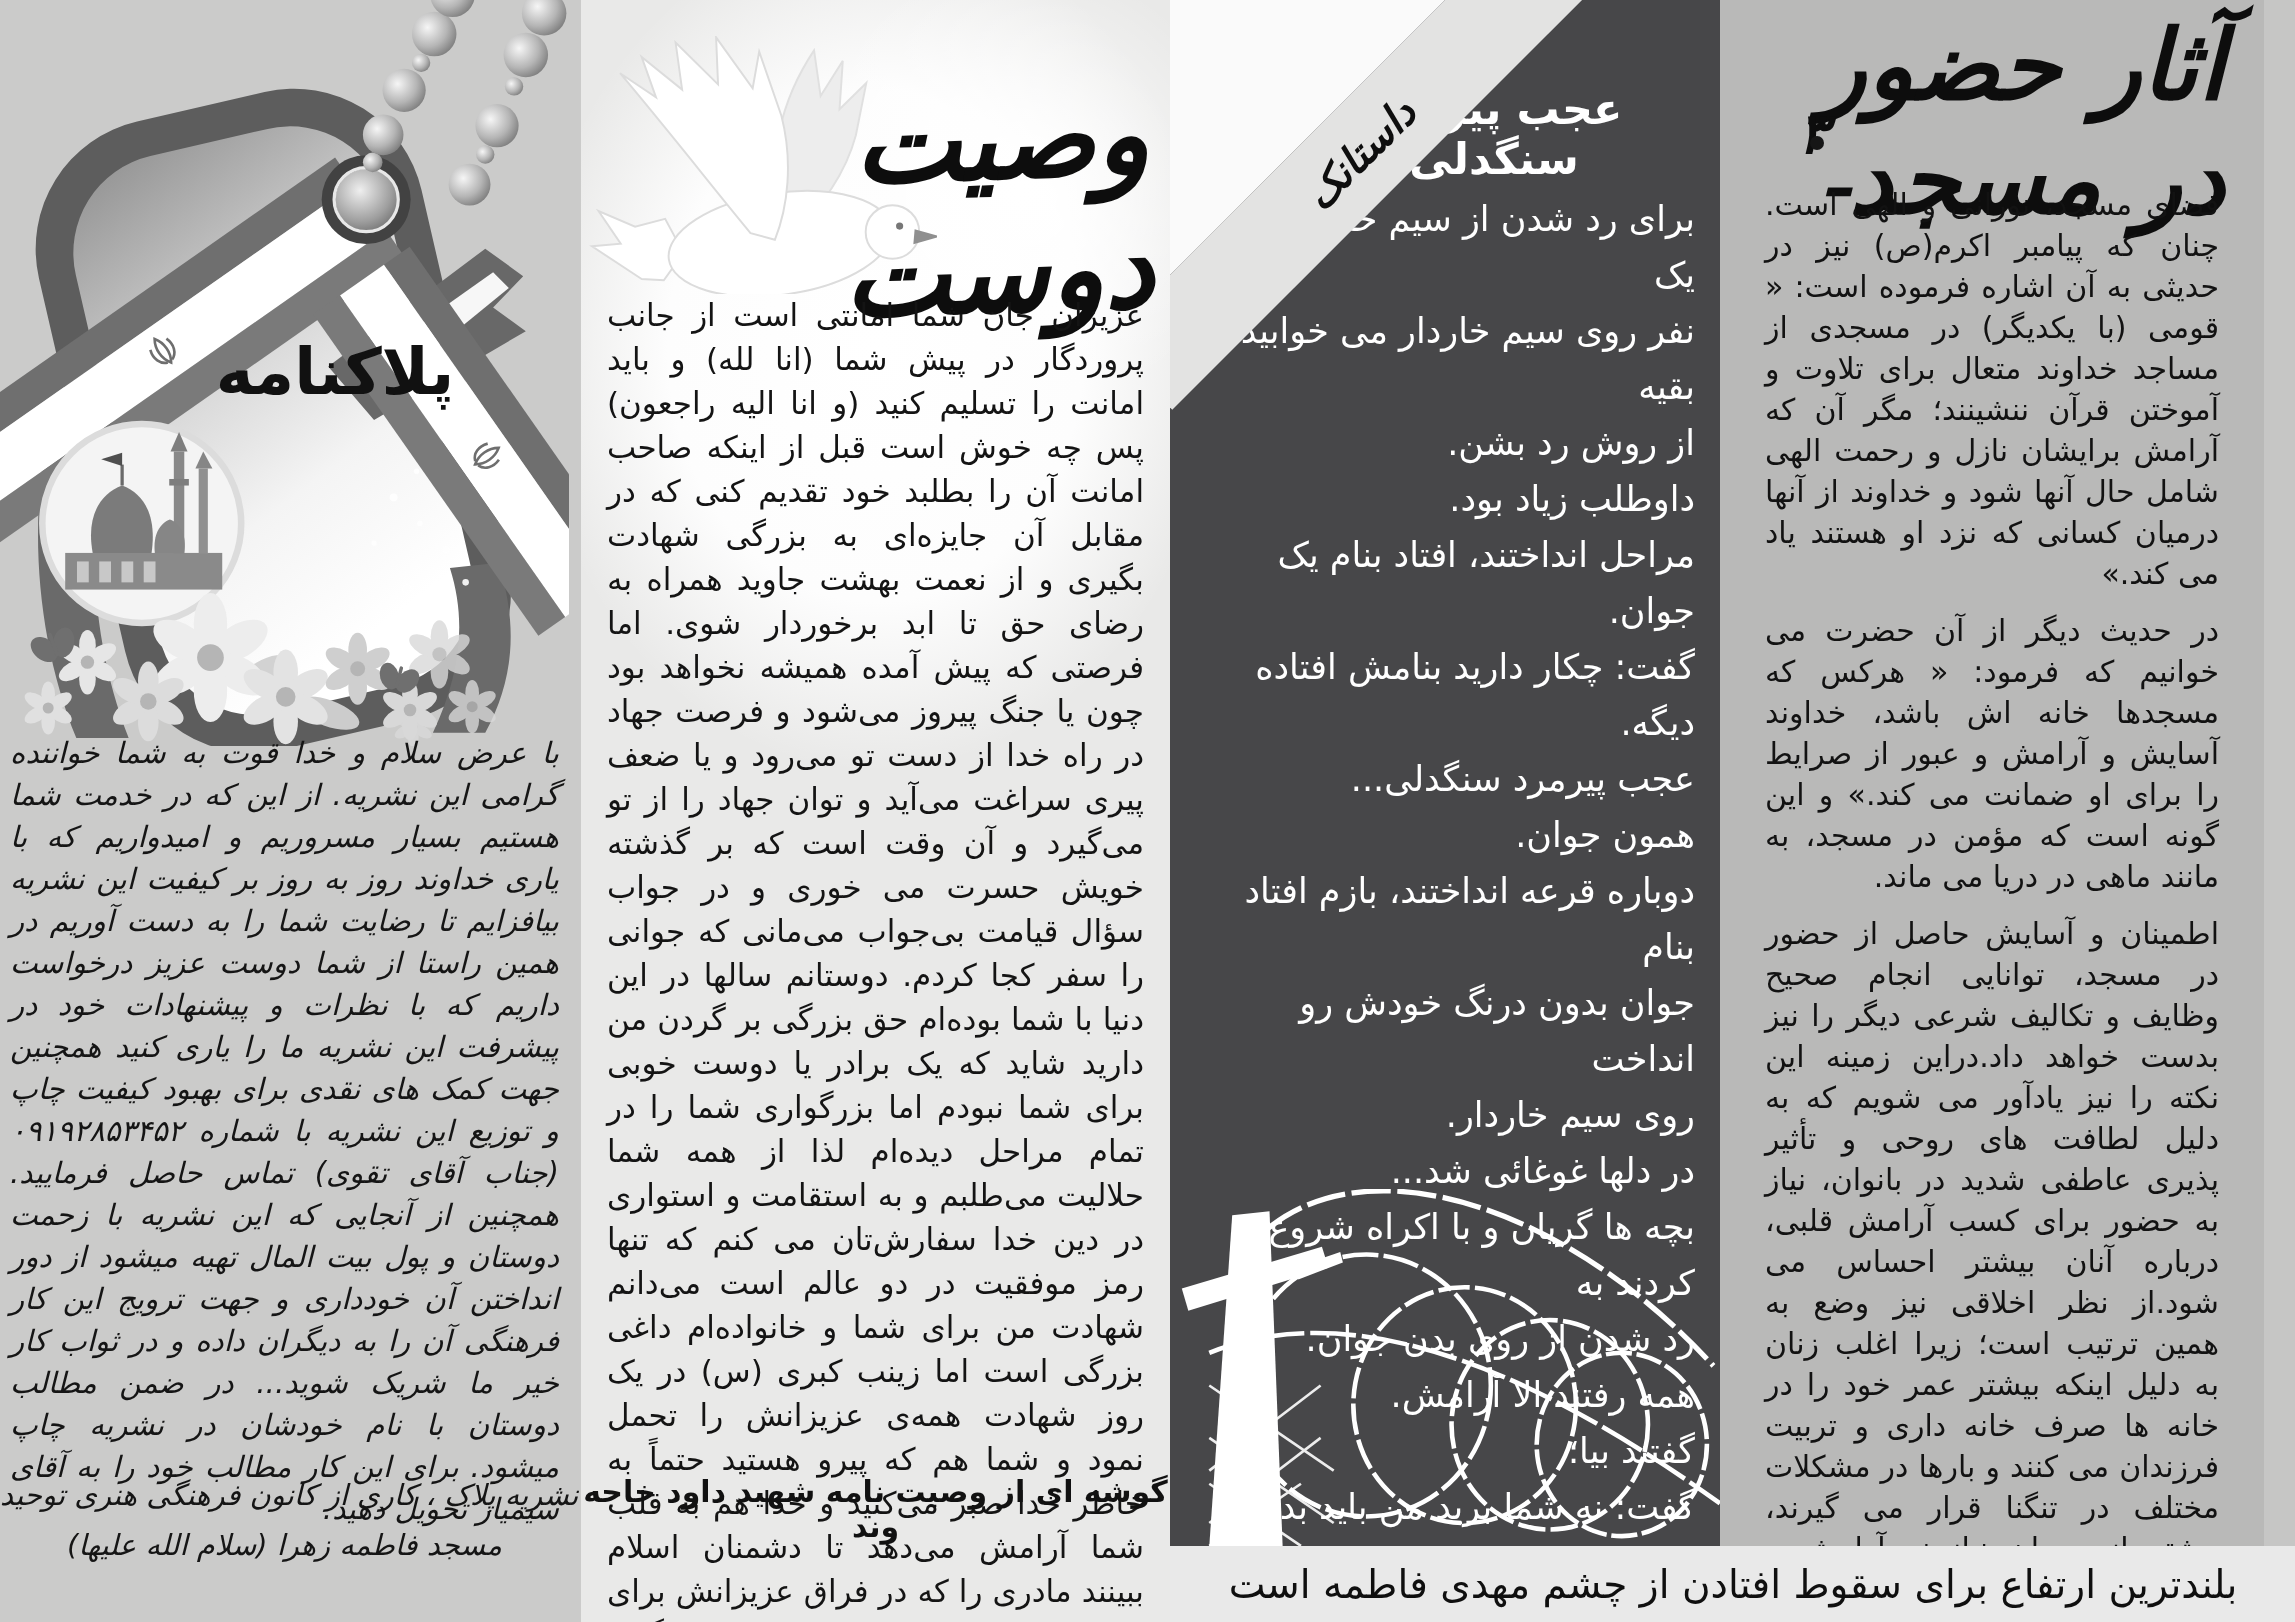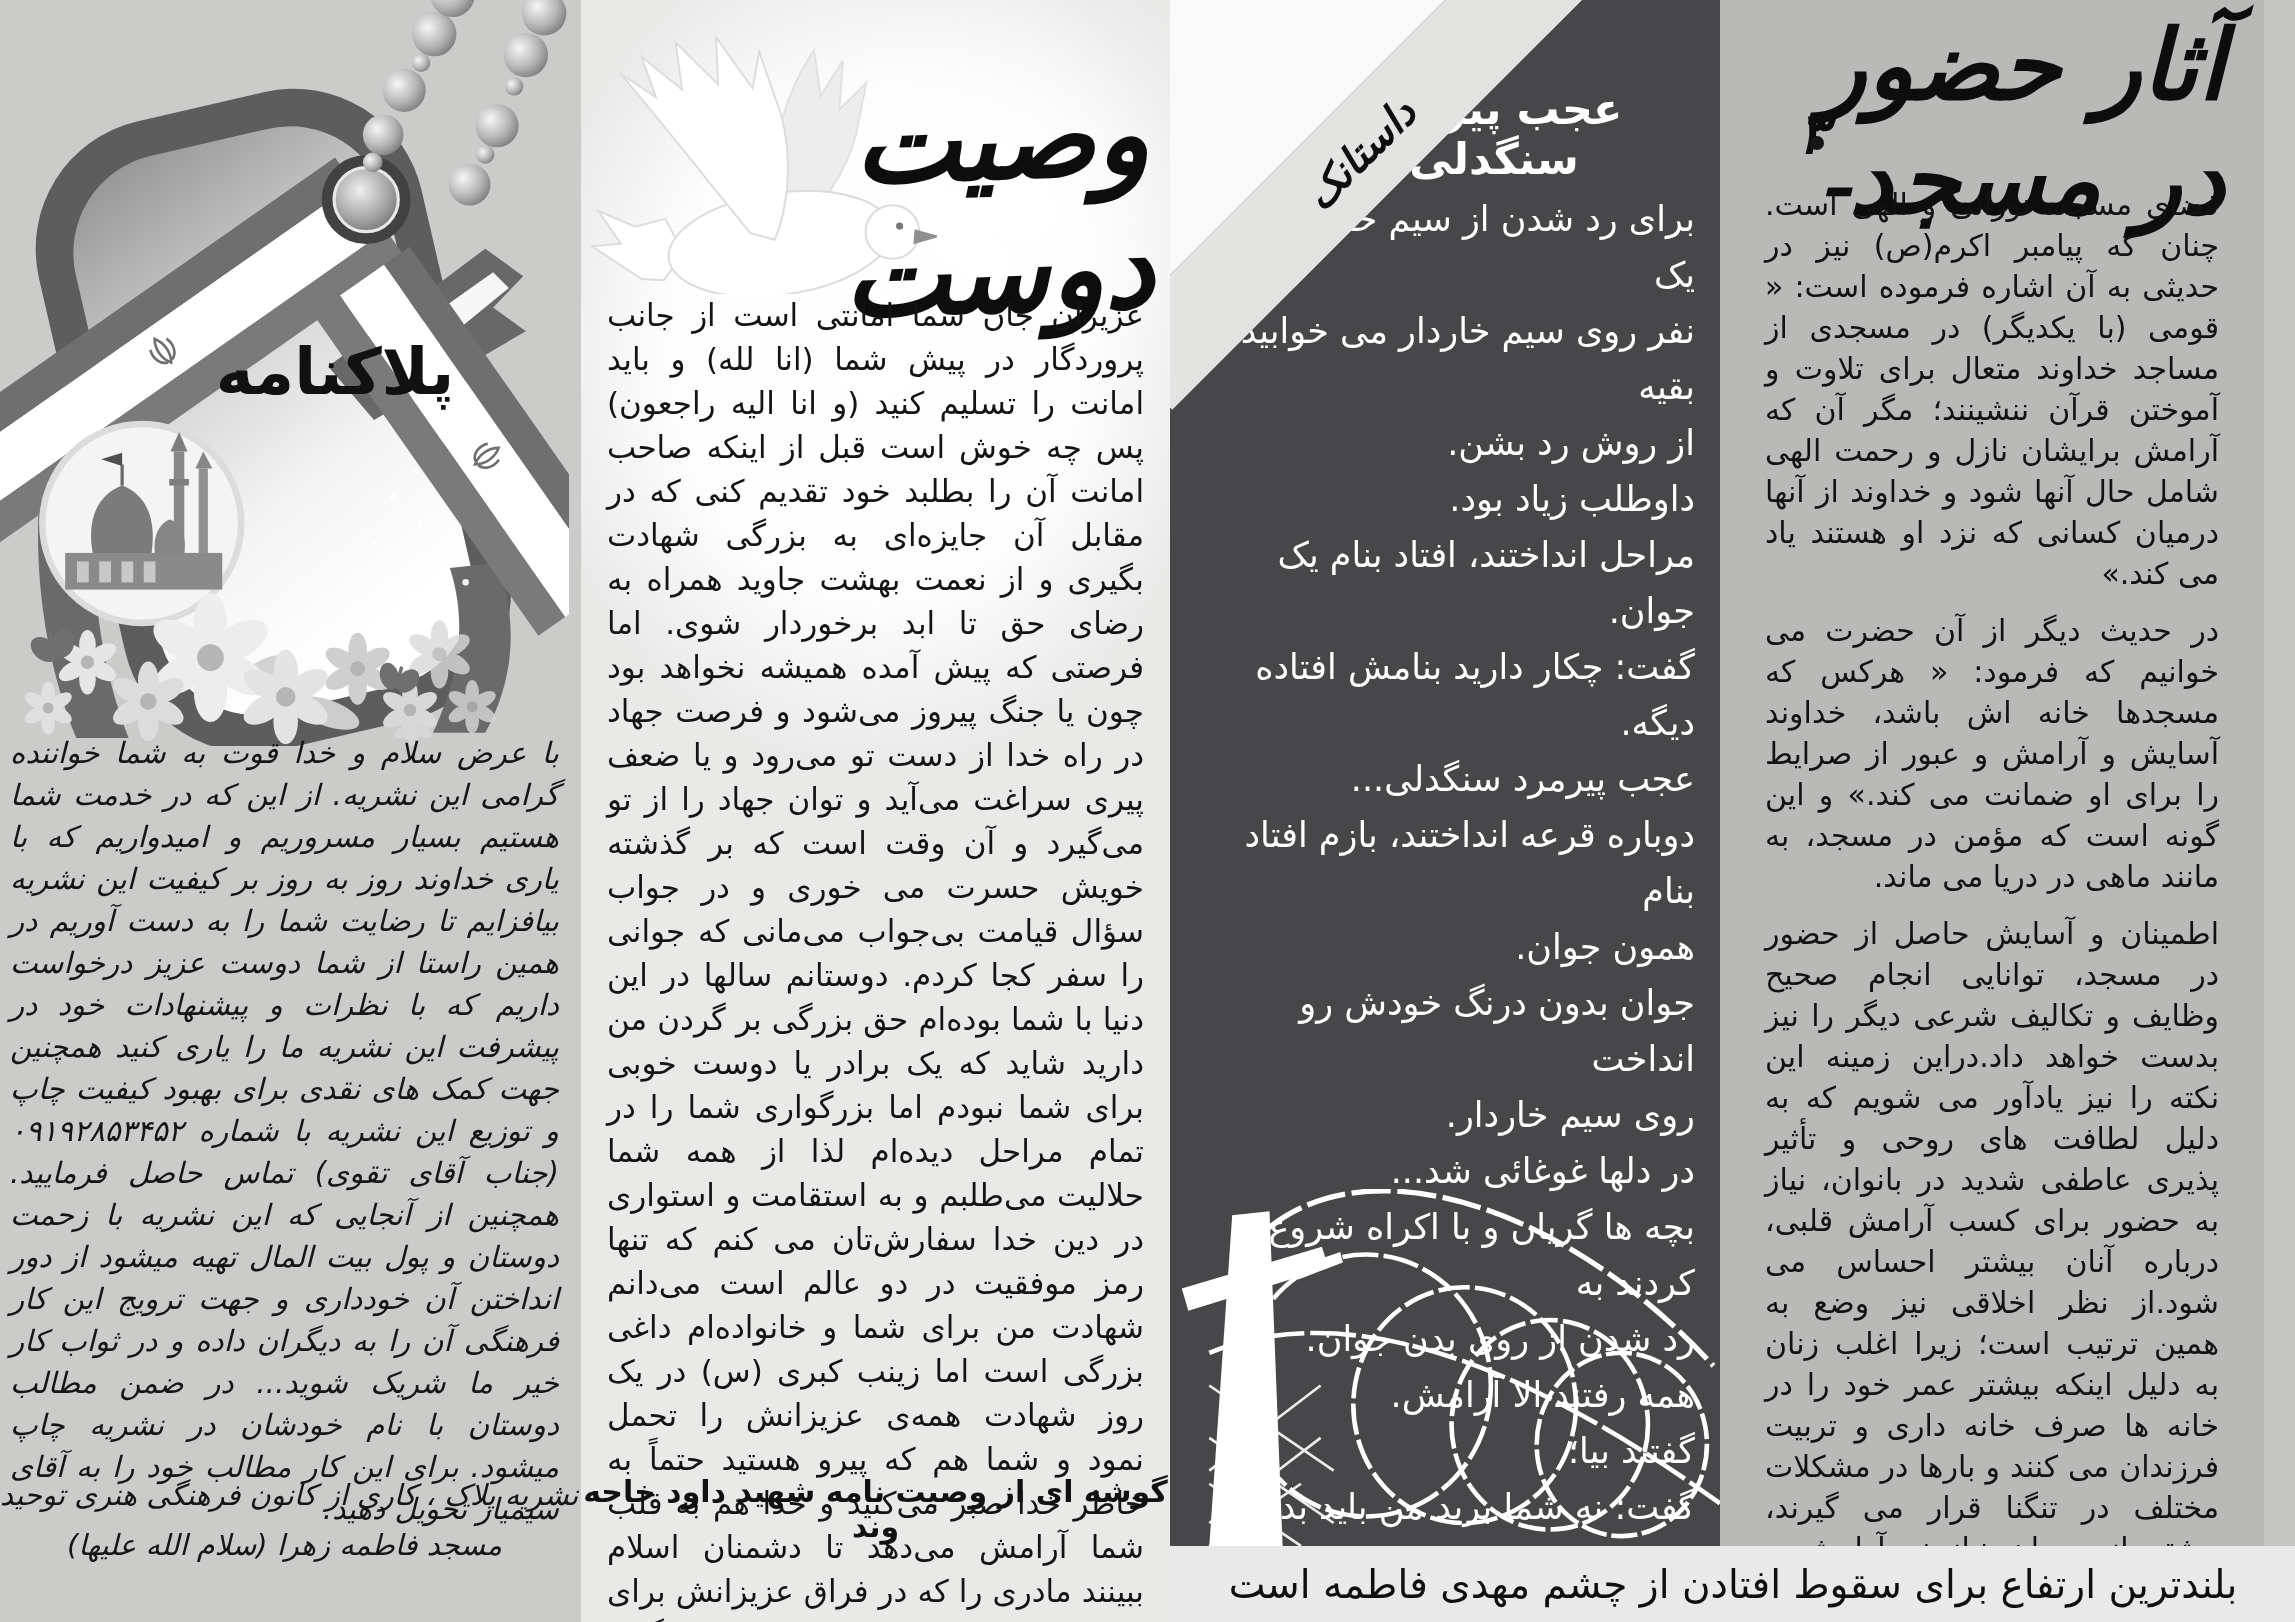--- a/index.html
+++ b/index.html
@@ -257,22 +257,22 @@
     <div class="d-title" dir="rtl">عجب پیرمرد سنگدلی</div>
 
     <div class="d-body" dir="rtl">
         <div class="d-line">برای رد شدن از سیم خاردار باید یک</div>
         <div class="d-line">نفر روی سیم خاردار می خوابید تا بقیه</div>
         <div class="d-line">از روش رد بشن.</div>
         <div class="d-line">داوطلب زیاد بود.</div>
         <div class="d-line">مراحل انداختند، افتاد بنام یک جوان.</div>
         <div class="d-line">گفت: چکار دارید بنامش افتاده دیگه.</div>
         <div class="d-line">عجب پیرمرد سنگدلی...</div>
+        <div class="d-line">همون جوان.</div>
         <div class="d-line">دوباره قرعه انداختند، بازم افتاد بنام</div>
-        <div class="d-line">همون جوان.</div>
         <div class="d-line">جوان بدون درنگ خودش رو انداخت</div>
         <div class="d-line">روی سیم خاردار.</div>
         <div class="d-line">در دلها غوغائی شد...</div>
         <div class="d-line">بچه ها گریان و با اکراه شروع کردند به</div>
         <div class="d-line">رد شدن از روی بدن جوان.</div>
         <div class="d-line">همه رفتند الا آرامش.</div>
         <div class="d-line">گفتند بیا؛</div>
         <div class="d-line">گفت: نه شما برید من باید بدن پسرم رو</div>
         <div class="d-line">ببرم برای مادرش.</div>
       </div>

